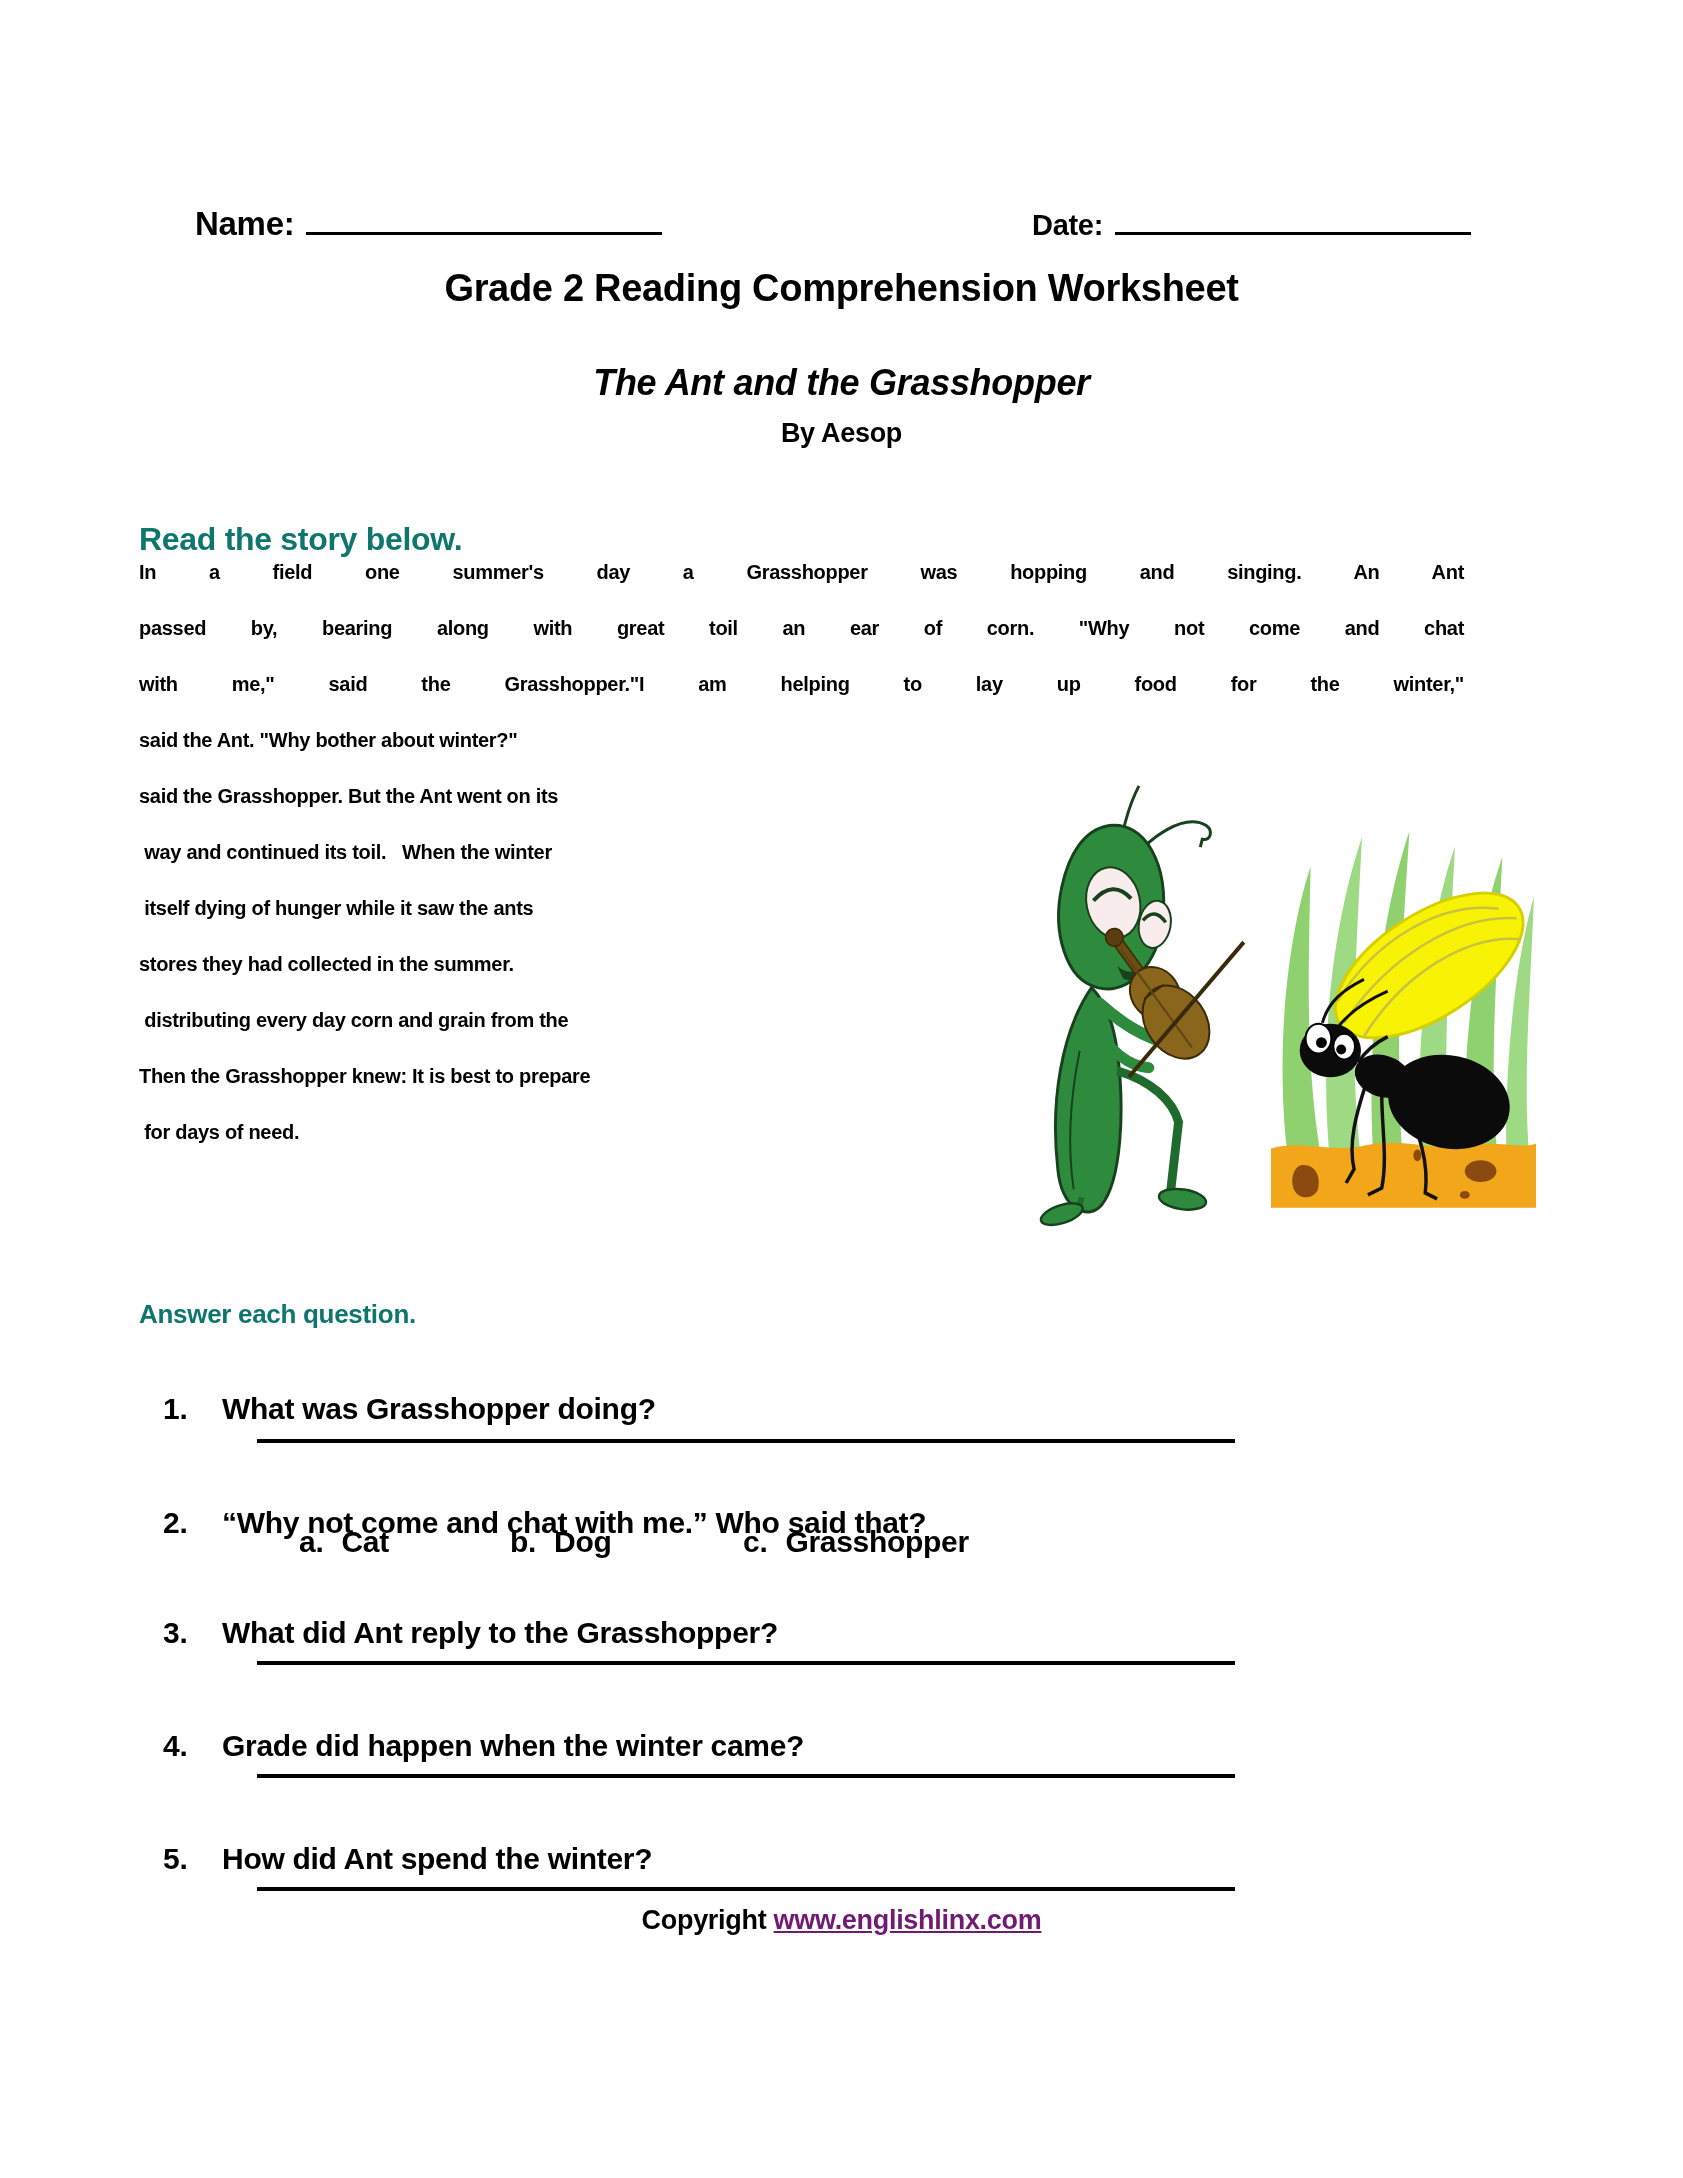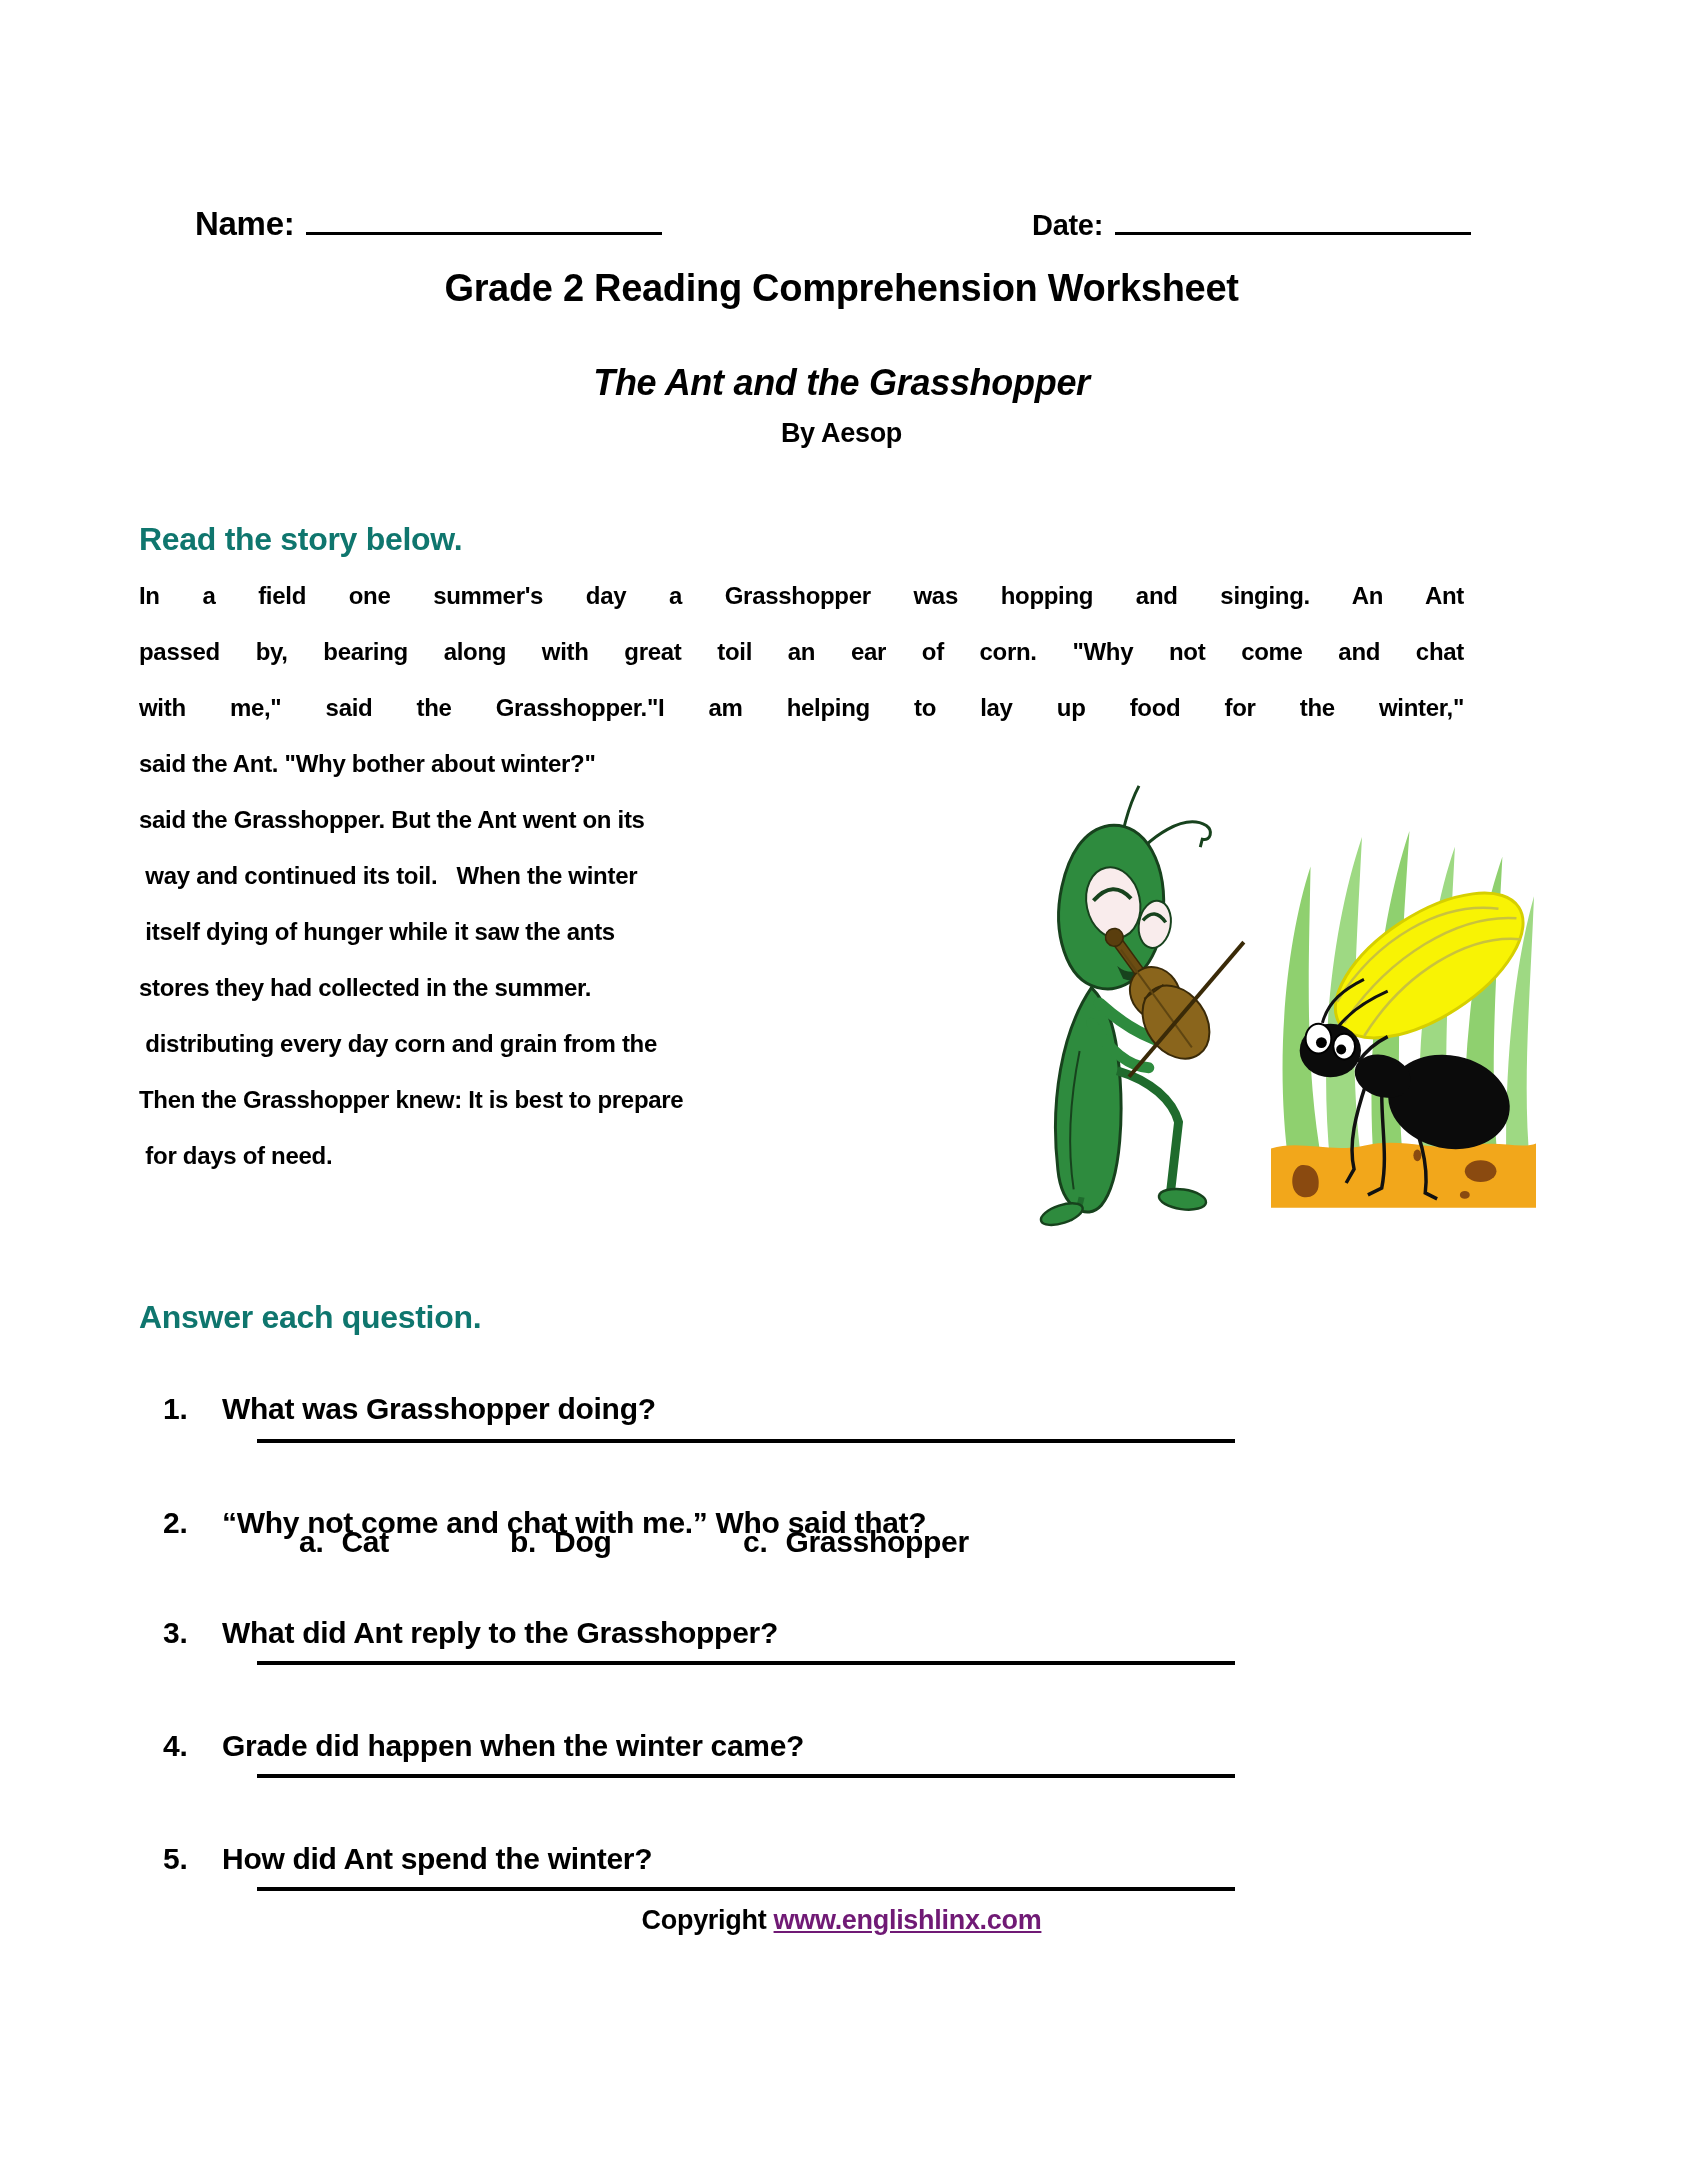--- a/index.html
+++ b/index.html
@@ -11,28 +11,28 @@
   #name-field{left:195px;top:204px;font-size:33px;}
   #date-field{left:1032px;top:204px;font-size:29px;}
   .blank{display:inline-block;width:356px;height:28px;border-bottom:3px solid #000;margin-left:12px;}
   
   #main-title{left:0;top:267px;width:1683px;text-align:center;font-size:38px;}
   #story-title{left:0;top:362px;width:1683px;text-align:center;font-size:36px;font-style:italic;}
   #author{left:0;top:418px;width:1683px;text-align:center;font-size:27px;}
   .teal{color:#0f766e;}
   #read-heading{left:139px;top:521px;font-size:32px;}
   
-  #story{left:139px;top:568px;width:1325px;font-size:24px;line-height:56px;}
+  #story{left:139px;top:544px;width:1325px;font-size:20px;line-height:56px;}
   .story-line{white-space:pre;}
   .story-line.j{white-space:normal;text-align:justify;text-align-last:justify;}
   
   #grasshopper{left:1022px;top:774px;}
   #ant{left:1271px;top:807px;}
   
-  #answer-heading{left:139px;top:1299px;font-size:32px;}
+  #answer-heading{left:139px;top:1299px;font-size:26px;}
   .question{left:147px;font-size:30px;white-space:pre;}
   .qnum{display:inline-block;width:59px;}
   #q1{top:1358px;}
   #q2{top:1472px;}
   #q3{top:1582px;}
   #q4{top:1695px;}
   #q5{top:1808px;}
   .answer-line{left:257px;width:978px;height:0;border-bottom:4px solid #000;}
   #line1{top:1439px;}
   #line2{top:1661px;}

